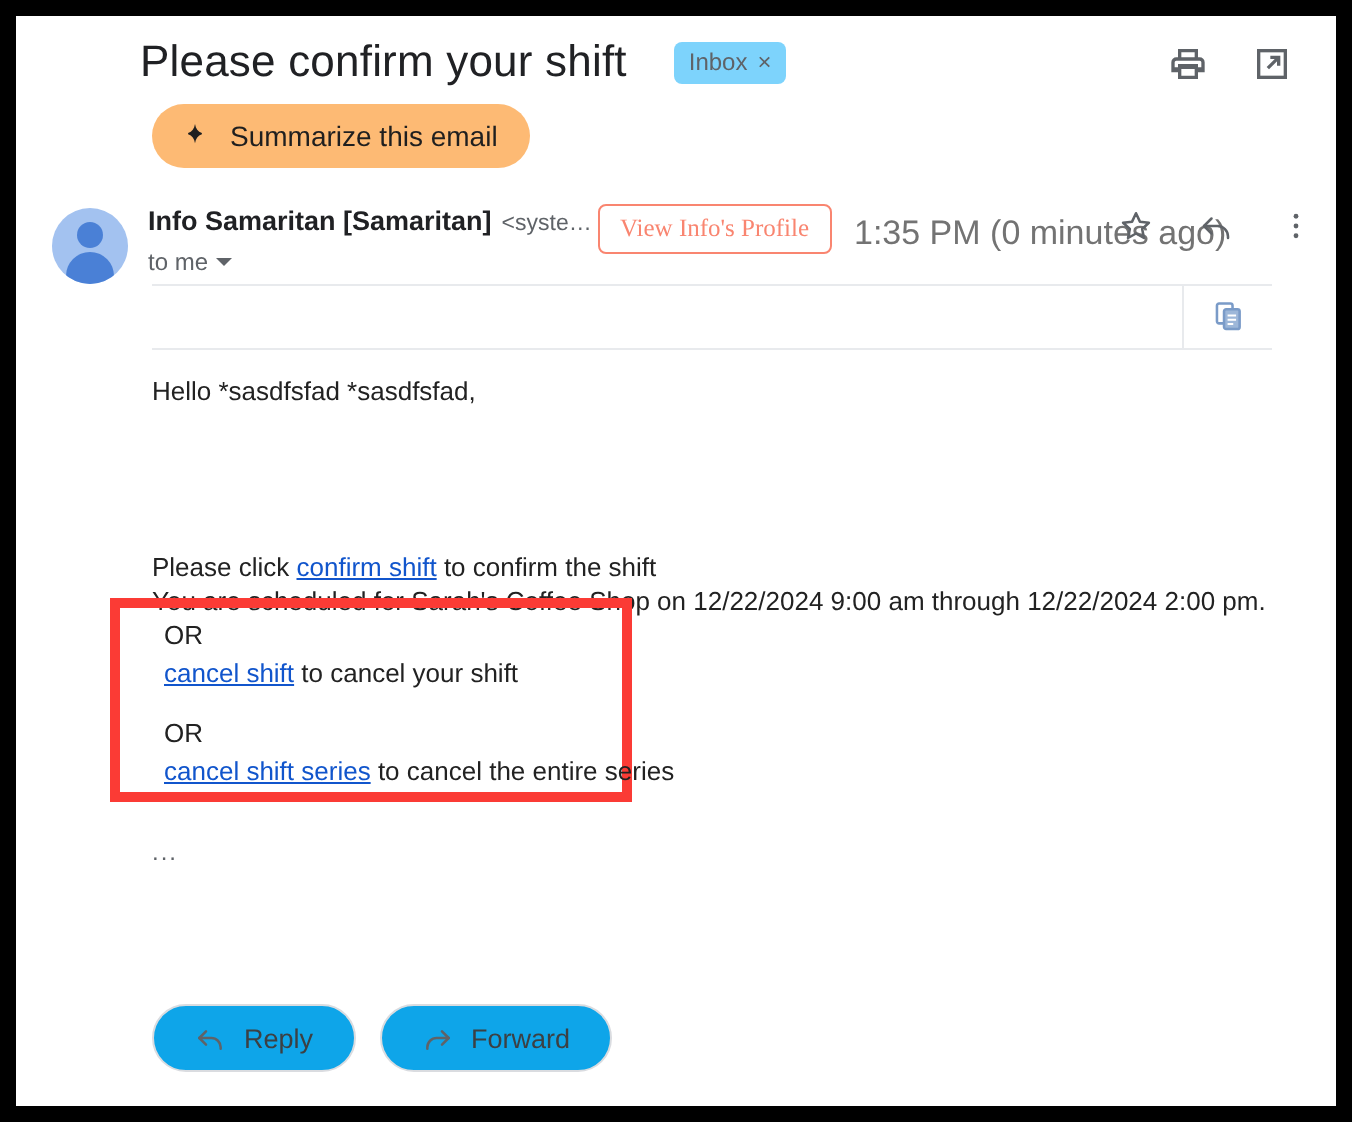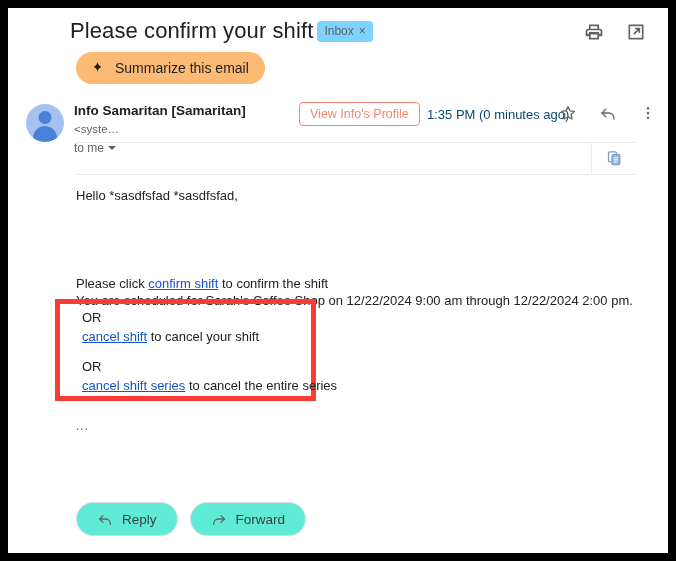--- a/index.html
+++ b/index.html
@@ -16,21 +16,21 @@
     left: 8px; top: 8px;
     width: 660px; height: 545px;
     background: #ffffff;
     overflow: hidden;
   }
 
   
   .subject-row {
     position: absolute;
     left: 62px; top: 10px;
-    display: flex; align-items: center; gap: 4px;
+    display: flex; align-items: center; gap: 24px;
   }
   .subject-title {
     font-size: 22px;
     color: #202124;
     font-weight: 400;
     letter-spacing: .1px;
     white-space: nowrap;
   }
   .inbox-chip {
     display: inline-flex; align-items: center; gap: 5px;
@@ -81,21 +81,21 @@
   }
   .avatar .body {
     position: absolute; left: 50%; top: 22px;
     transform: translateX(-50%);
     width: 24px; height: 18px;
     border-radius: 12px 12px 0 0;
     background: #4a80d6;
   }
 
   .sender-block { position: absolute; left: 66px; top: 95px; }
-  .sender-line1 { display: flex; align-items: baseline; gap: 5px; flex-direction: column; }
+  .sender-line1 { display: flex; align-items: baseline; gap: 5px; }
   .sender-name { font-size: 13.5px; font-weight: 700; color: #202124; white-space: nowrap; }
   .sender-email { font-size: 11.5px; color: #5f6368; white-space: nowrap; }
   .to-me-row {
     display: flex; align-items: center; gap: 4px;
     margin-top: 6px;
   }
   .to-me { font-size: 12px; color: #5f6368; }
   .caret {
     width: 0; height: 0;
     border-left: 4px solid transparent;
@@ -106,29 +106,29 @@
 
   .profile-btn {
     position: absolute;
     left: 291px; top: 94px;
     border: 1px solid #f98570;
     color: #f98570;
     background: #ffffff;
     border-radius: 4px;
     font-size: 12.5px;
     padding: 4px 10px;
-    font-family: Liberation Sans, sans-serif;
+    font-family: Liberation Serif, serif;
     cursor: pointer;
     white-space: nowrap;
   }
   .timestamp {
     position: absolute;
     left: 419px; top: 99px;
-    font-size: 13px;
-    color: #0c4a6e;
+    font-size: 17px;
+    color: #737373;
     white-space: nowrap;
   }
   .row-icons {
     position: absolute;
     left: 551px; top: 96px;
     display: flex; align-items: center; gap: 22px;
   }
   .ricon { width: 18px; height: 18px; color: #5f6368; display:block; cursor:pointer; }
 
   
@@ -190,21 +190,21 @@
 
   
   .actions {
     position: absolute;
     left: 68px; top: 494px;
     display: flex; gap: 12px;
   }
   .action-btn {
     display: inline-flex; align-items: center; gap: 9px;
     border: 1px solid #dadce0;
-    background: #5eead4;
+    background: #0ea5e9;
     border-radius: 18px;
     padding: 8px 20px;
     font-size: 13.5px;
     color: #3c4043;
     font-family: "Liberation Sans", sans-serif;
     cursor: pointer;
     white-space: nowrap;
   }
   .aicon { width: 16px; height: 16px; display:block; color:#5f6368; }
 </style>

